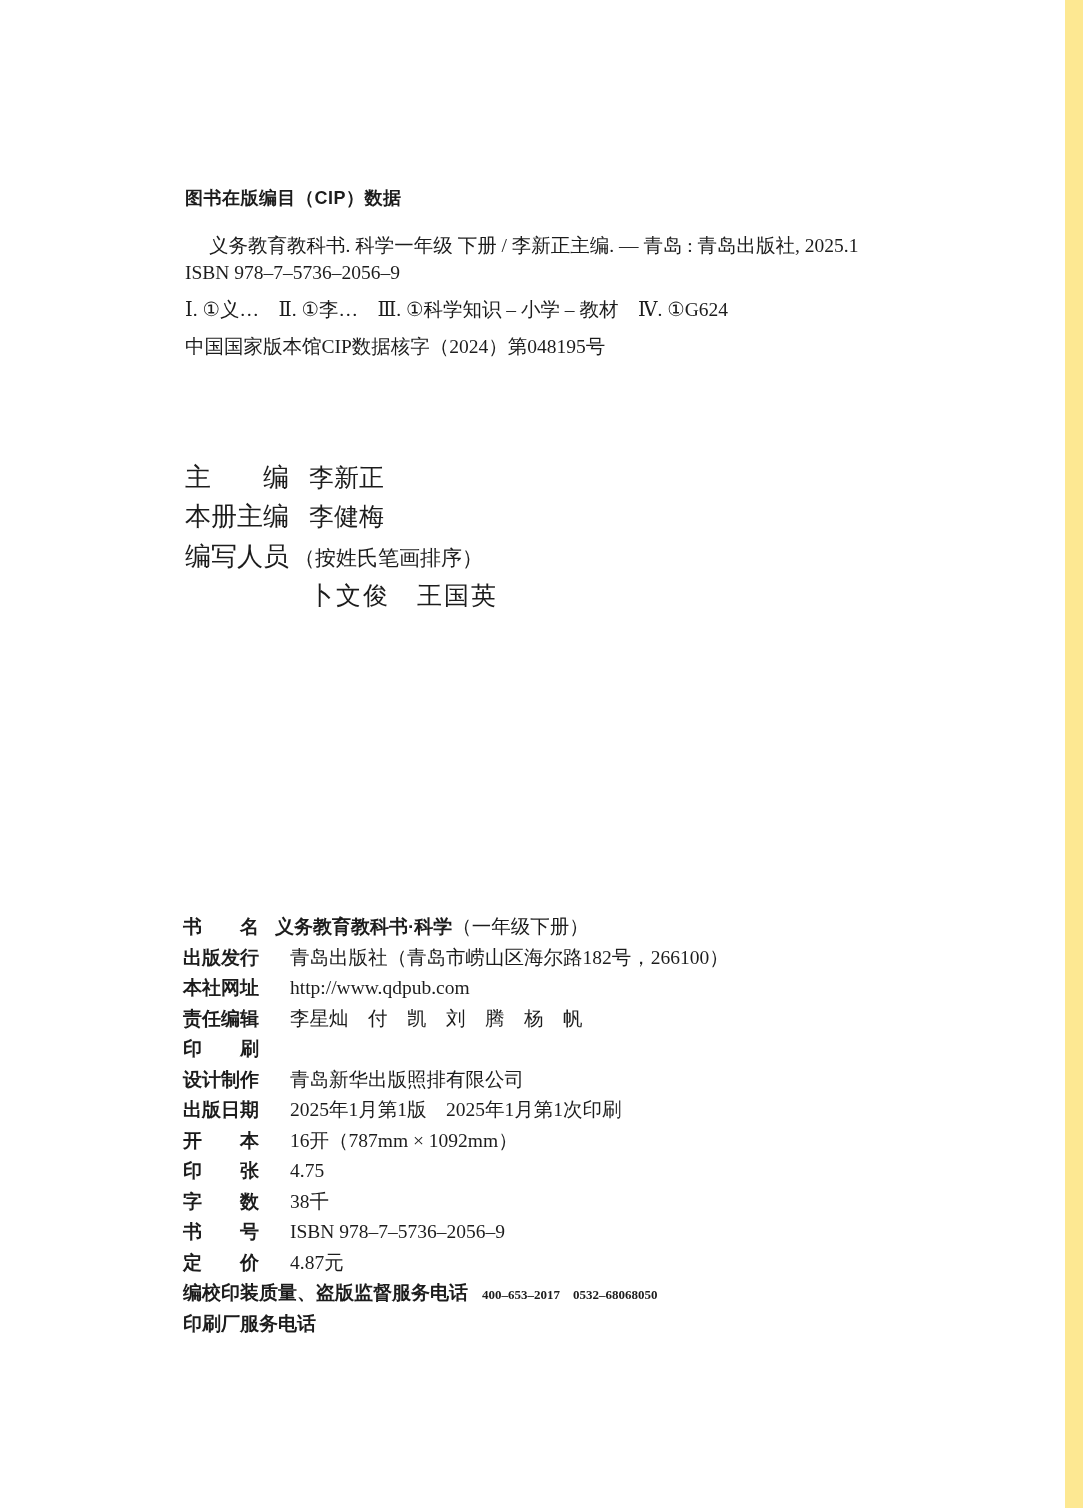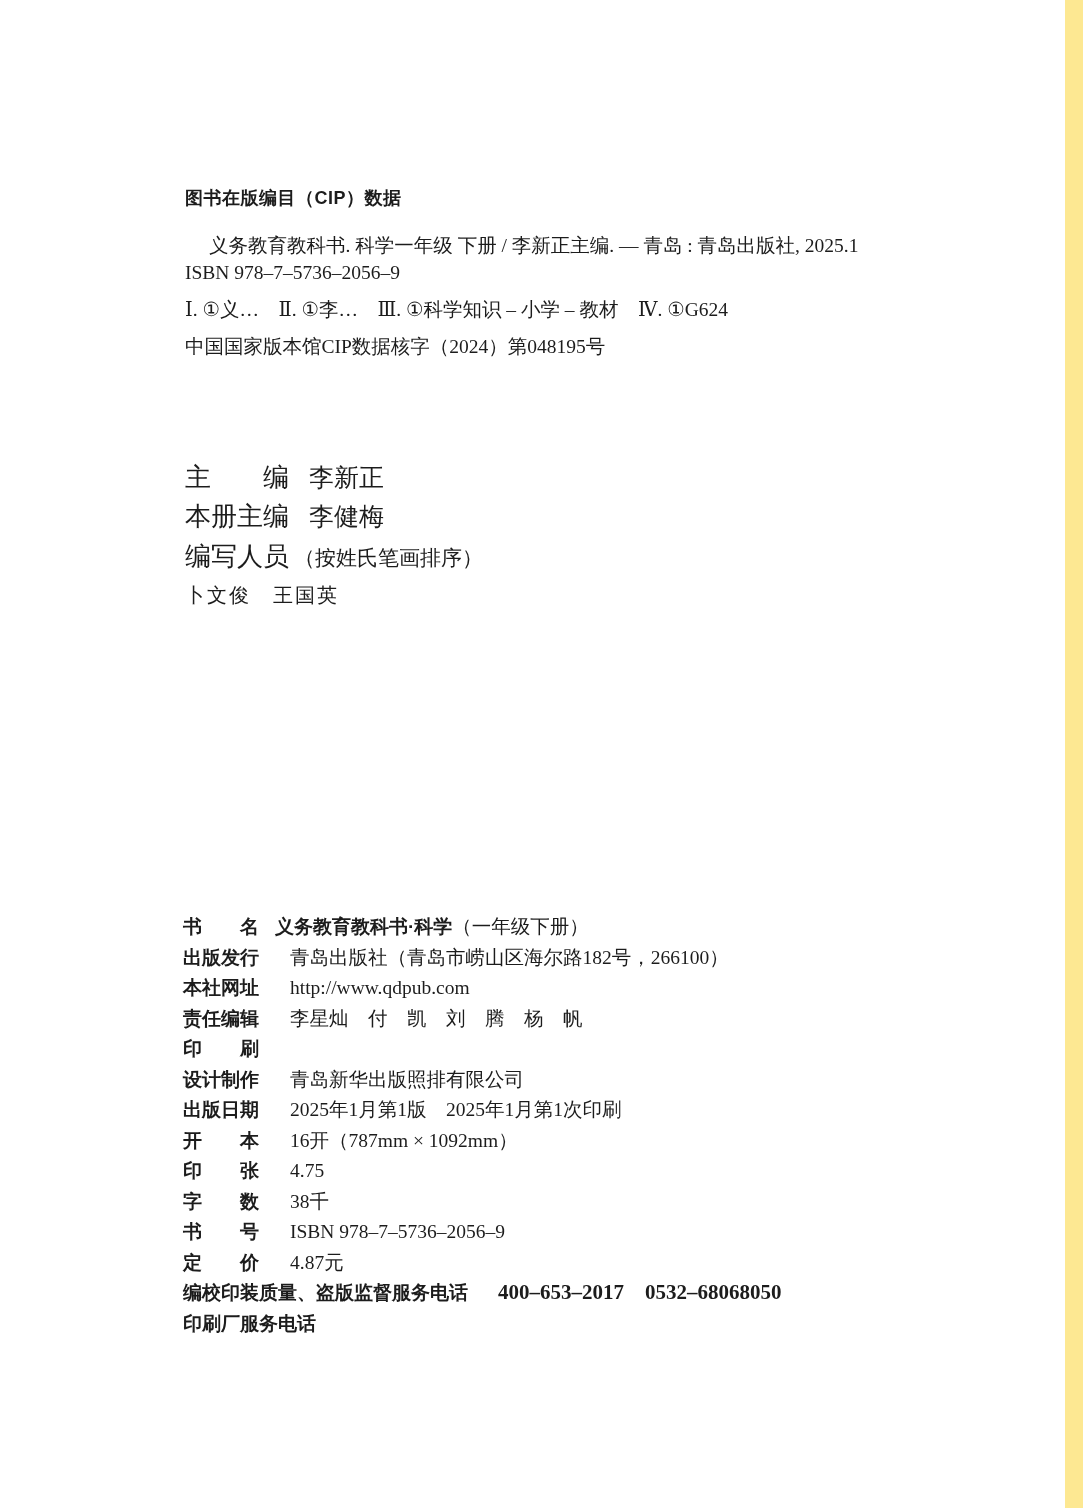--- a/index.html
+++ b/index.html
@@ -29,21 +29,21 @@
   .cip-registry { top: 336px; font-size: 19.5px; }
   
   .editors { position: absolute; left: 185px; top: 464px; }
   .ed-row { display: block; height: 39.4px; line-height: 27px; white-space: nowrap; }
   .ed-label {
     display: inline-block; width: 106px;
     font-size: 26px; letter-spacing: 0;
   }
   .ed-value { display: inline-block; margin-left: 18px; font-size: 25px; }
   .ed-note  { display: inline-block; margin-left: 3px; font-size: 21px; }
-  .ed-names { display: inline-block; font-size: 20px; letter-spacing: 2px; }
+  .ed-names { display: inline-block; margin-left: 124px; font-size: 25px; letter-spacing: 2px; }
   
   .colophon { position: absolute; left: 183px; top: 916px; }
   .co-row { display: block; height: 30.5px; line-height: 21px; white-space: nowrap; }
   .co-label {
     display: inline-block; width: 78px;
     font-family: "Liberation Sans", "DejaVu Sans", sans-serif;
     font-weight: bold; font-size: 19px;
   }
   .co-value { display: inline-block; margin-left: 29px; font-size: 19.5px; }
   .co-value-bold {
@@ -52,21 +52,21 @@
     font-weight: bold; font-size: 19px;
   }
   .co-value-rest { display: inline-block; font-size: 19.5px; }
   .co-bold-line {
     display: block; height: 30.5px; line-height: 21px; white-space: nowrap;
     font-family: "Liberation Sans", "DejaVu Sans", sans-serif;
     font-weight: bold; font-size: 19px;
   }
   .co-bold-line .nums {
     font-family: "Liberation Serif", "DejaVu Serif", serif;
-    font-weight: bold; font-size: 21px; margin-left: 30px;
+    font-weight: bold; font-size: 13px; margin-left: 14px;
   }
 </style>
 </head>
 <body>
 
 <div class="edge-strip" style="background-color: rgb(253, 232, 146);"></div>
 
 <div class="cip-line cip-title">图书在版编目（CIP）数据</div>
 <div class="cip-line cip-desc">义务教育教科书. 科学一年级 下册 / 李新正主编. — 青岛 : 青岛出版社, 2025.1</div>
 <div class="cip-line cip-isbn">ISBN 978–7–5736–2056–9</div>

